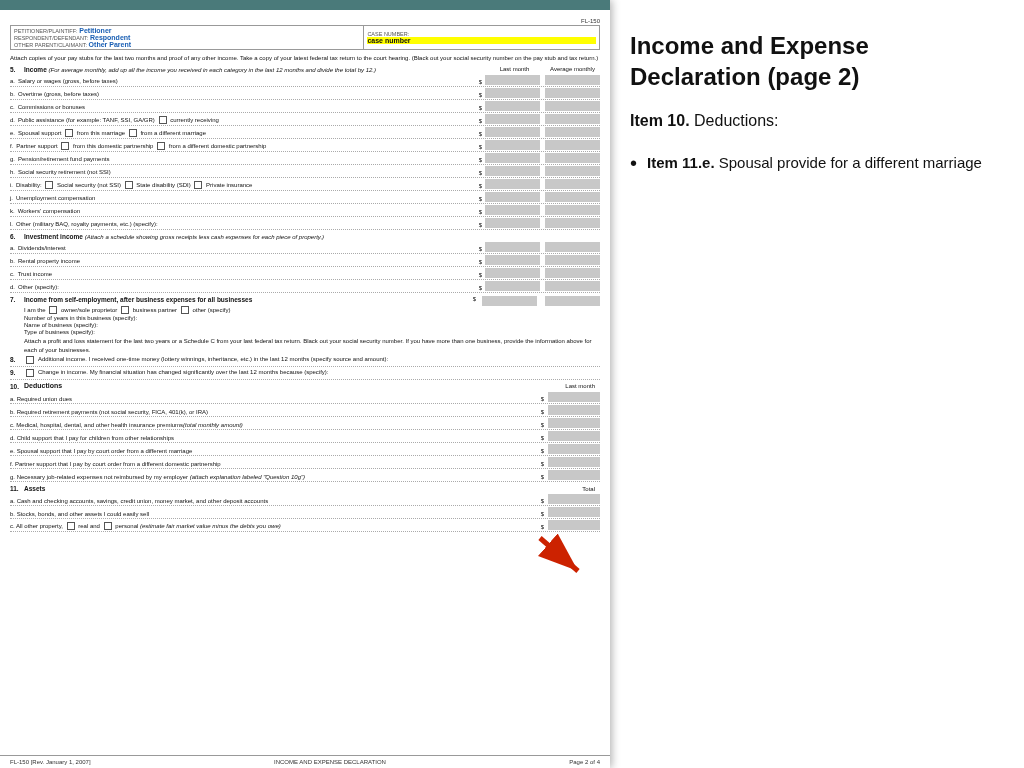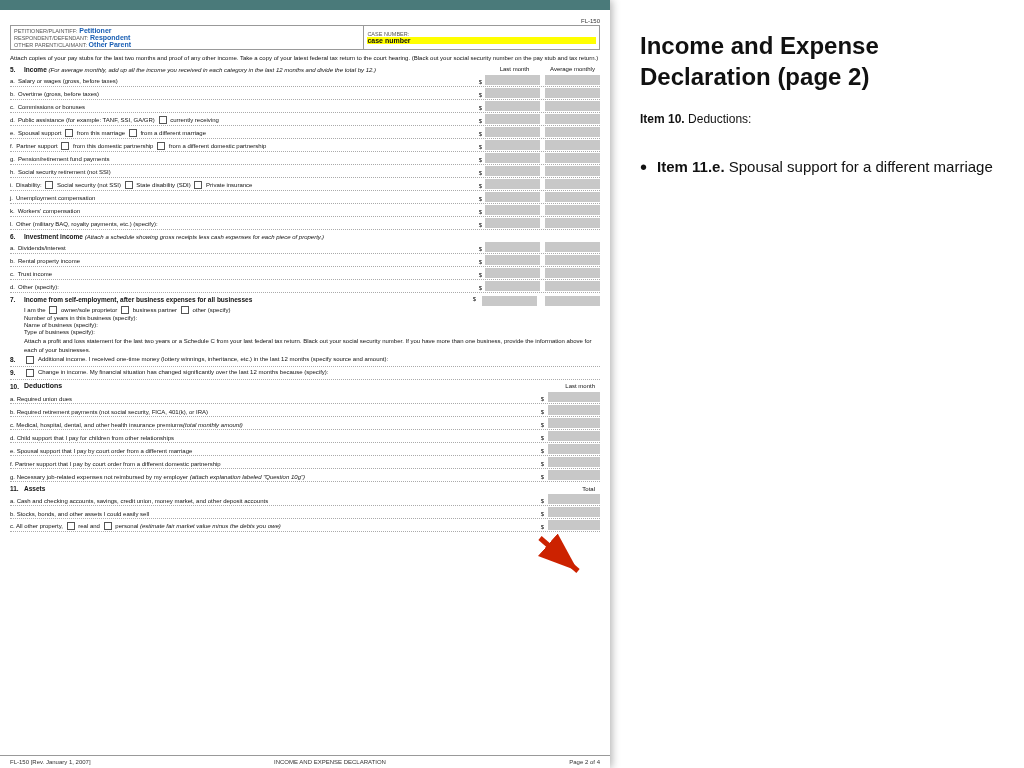--- a/index.html
+++ b/index.html
@@ -189,37 +189,37 @@
       align-items: center;
       font-size: 6px;
       color: #333;
       flex-shrink: 0;
     }
 
     
     .right-panel {
       flex: 1;
       background: white;
-      padding: 30px 30px;
+      padding: 30px 20px;
       display: flex;
       flex-direction: column;
       justify-content: flex-start;
     }
 
     .right-title {
       font-size: 24px;
       font-weight: bold;
       color: #111;
       line-height: 1.3;
       margin-bottom: 20px;
     }
 
     .right-item10 {
-      font-size: 12px;
-      margin-bottom: 30px;
+      font-size: 16px;
+      margin-bottom: 22px;
       color: #111;
     }
     .right-item10 b { font-weight: bold; }
 
     .right-bullet {
       display: flex;
       align-items: flex-start;
       gap: 10px;
       font-size: 15px;
       color: #111;
@@ -518,16 +518,16 @@
 
   <div class="right-item10">
     <b>Item 10.</b>
     <span>Deductions:</span>
   </div>
 
   <div class="right-bullet">
     <span class="bullet-dot">•</span>
     <div class="bullet-text">
       <b>Item 11.e.</b>
-      <span>Spousal support for a different marriage</span>
+      <span>Spousal provide for a different marriage</span>
     </div>
   </div>
 </div>
 
 </body></html>

